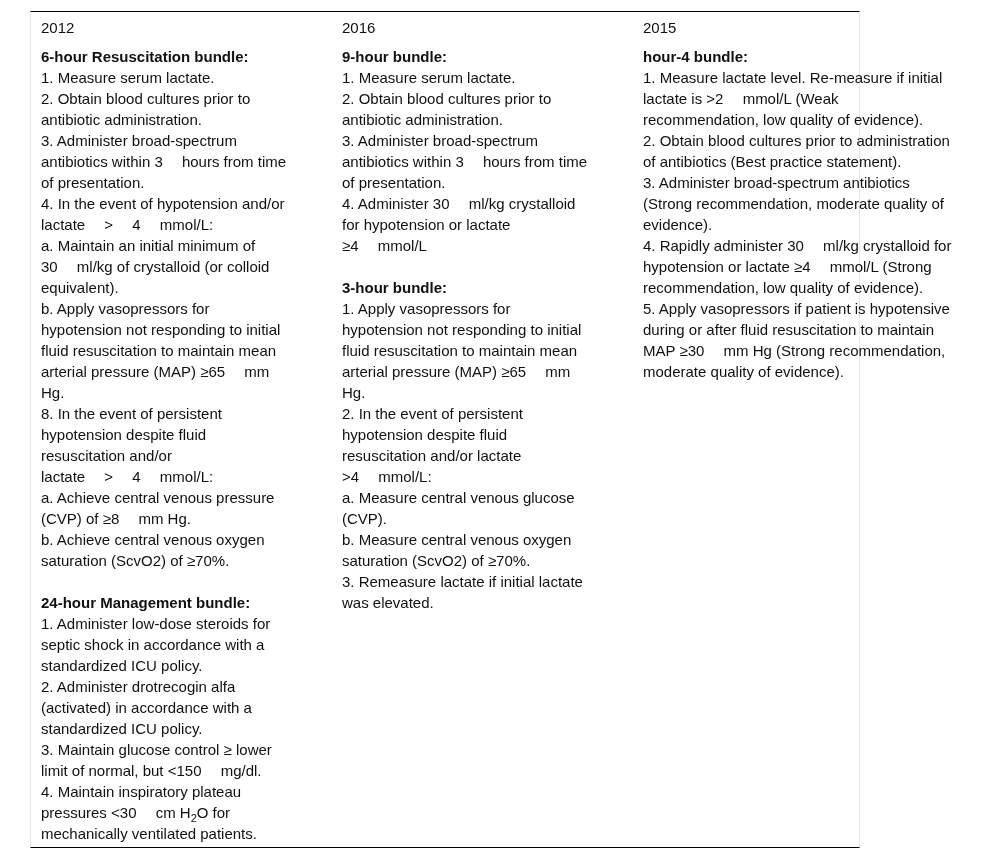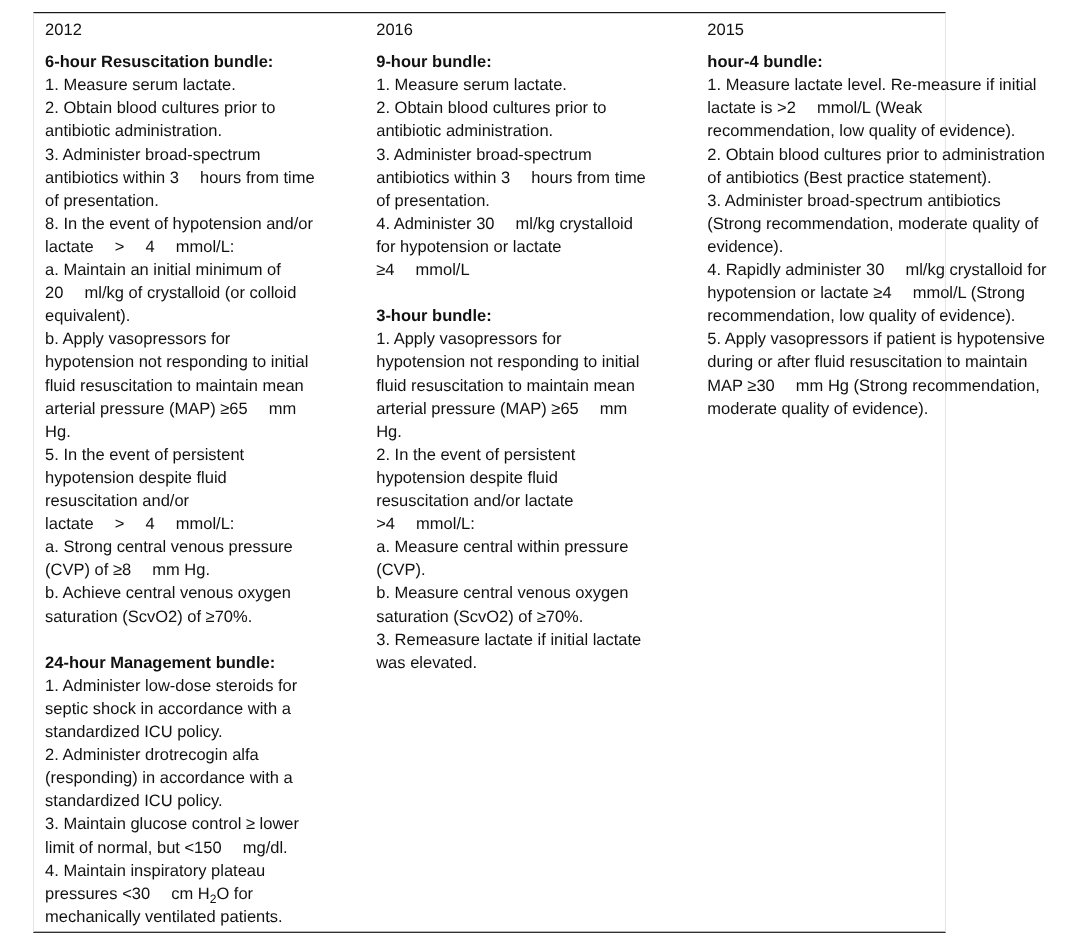--- a/index.html
+++ b/index.html
@@ -91,47 +91,47 @@
 
         <td>
           <span class="section-title">6-hour Resuscitation bundle:</span>
           <div>
             <span class="line">1. Measure serum lactate.</span>
             <span class="line">2. Obtain blood cultures prior to</span>
             <span class="line">antibiotic administration.</span>
             <span class="line">3. Administer broad-spectrum</span>
             <span class="line">antibiotics within 3  hours from time</span>
             <span class="line">of presentation.</span>
-            <span class="line">8. In the event of hypotension and/or</span>
+            <span class="line">4. In the event of hypotension and/or</span>
             <span class="line">lactate  &gt;  4  mmol/L:</span>
             <span class="line">a. Maintain an initial minimum of</span>
-            <span class="line">20  ml/kg of crystalloid (or colloid</span>
+            <span class="line">30  ml/kg of crystalloid (or colloid</span>
             <span class="line">equivalent).</span>
             <span class="line">b. Apply vasopressors for</span>
             <span class="line">hypotension not responding to initial</span>
             <span class="line">fluid resuscitation to maintain mean</span>
             <span class="line">arterial pressure (MAP) ≥65  mm</span>
             <span class="line">Hg.</span>
-            <span class="line">5. In the event of persistent</span>
+            <span class="line">8. In the event of persistent</span>
             <span class="line">hypotension despite fluid</span>
             <span class="line">resuscitation and/or</span>
             <span class="line">lactate  &gt;  4  mmol/L:</span>
-            <span class="line">a. Strong central venous pressure</span>
+            <span class="line">a. Achieve central venous pressure</span>
             <span class="line">(CVP) of ≥8  mm Hg.</span>
             <span class="line">b. Achieve central venous oxygen</span>
             <span class="line">saturation (ScvO2) of ≥70%.</span>
           </div>
           <span class="spacer"></span>
           <span class="section-title">24-hour Management bundle:</span>
           <div>
             <span class="line">1. Administer low-dose steroids for</span>
             <span class="line">septic shock in accordance with a</span>
             <span class="line">standardized ICU policy.</span>
             <span class="line">2. Administer drotrecogin alfa</span>
-            <span class="line">(responding) in accordance with a</span>
+            <span class="line">(activated) in accordance with a</span>
             <span class="line">standardized ICU policy.</span>
             <span class="line">3. Maintain glucose control ≥ lower</span>
             <span class="line">limit of normal, but &lt;150  mg/dl.</span>
             <span class="line">4. Maintain inspiratory plateau</span>
             <span class="line"><span>pressures &lt;30  cm H</span><sub>2</sub><span>O for</span></span>
             <span class="line">mechanically ventilated patients.</span>
           </div>
         </td>
 
         <td>
@@ -152,21 +152,21 @@
           <div>
             <span class="line">1. Apply vasopressors for</span>
             <span class="line">hypotension not responding to initial</span>
             <span class="line">fluid resuscitation to maintain mean</span>
             <span class="line">arterial pressure (MAP) ≥65  mm</span>
             <span class="line">Hg.</span>
             <span class="line">2. In the event of persistent</span>
             <span class="line">hypotension despite fluid</span>
             <span class="line">resuscitation and/or lactate</span>
             <span class="line">&gt;4  mmol/L:</span>
-            <span class="line">a. Measure central within pressure</span>
+            <span class="line">a. Measure central venous glucose</span>
             <span class="line">(CVP).</span>
             <span class="line">b. Measure central venous oxygen</span>
             <span class="line">saturation (ScvO2) of ≥70%.</span>
             <span class="line">3. Remeasure lactate if initial lactate</span>
             <span class="line">was elevated.</span>
           </div>
         </td>
 
         <td>
           <span class="section-title">hour-4 bundle:</span>

